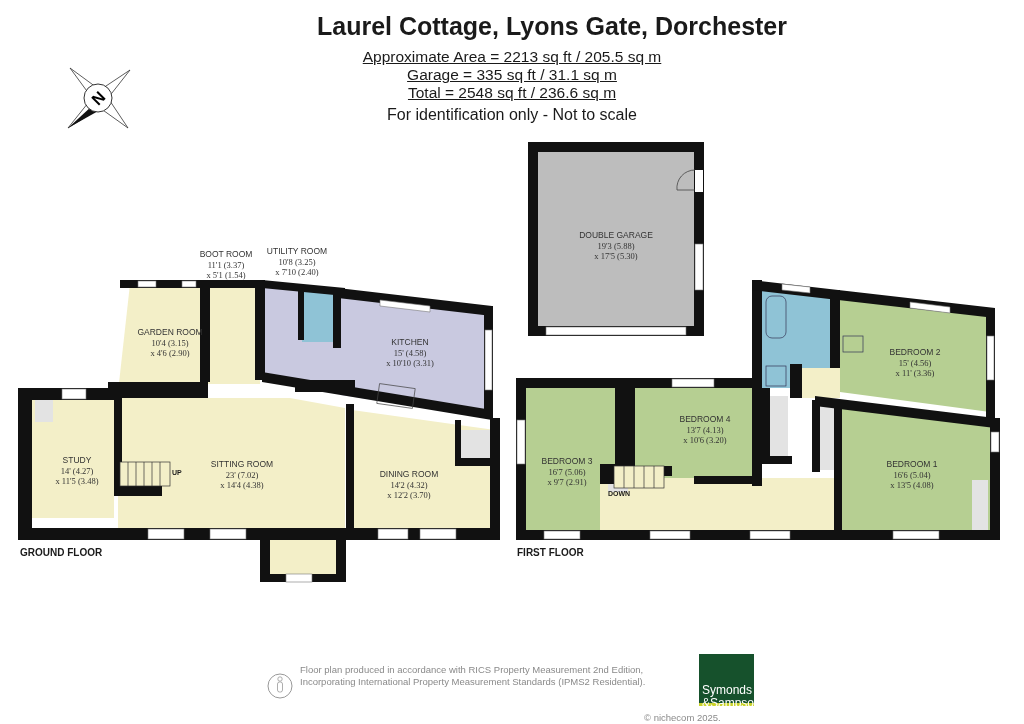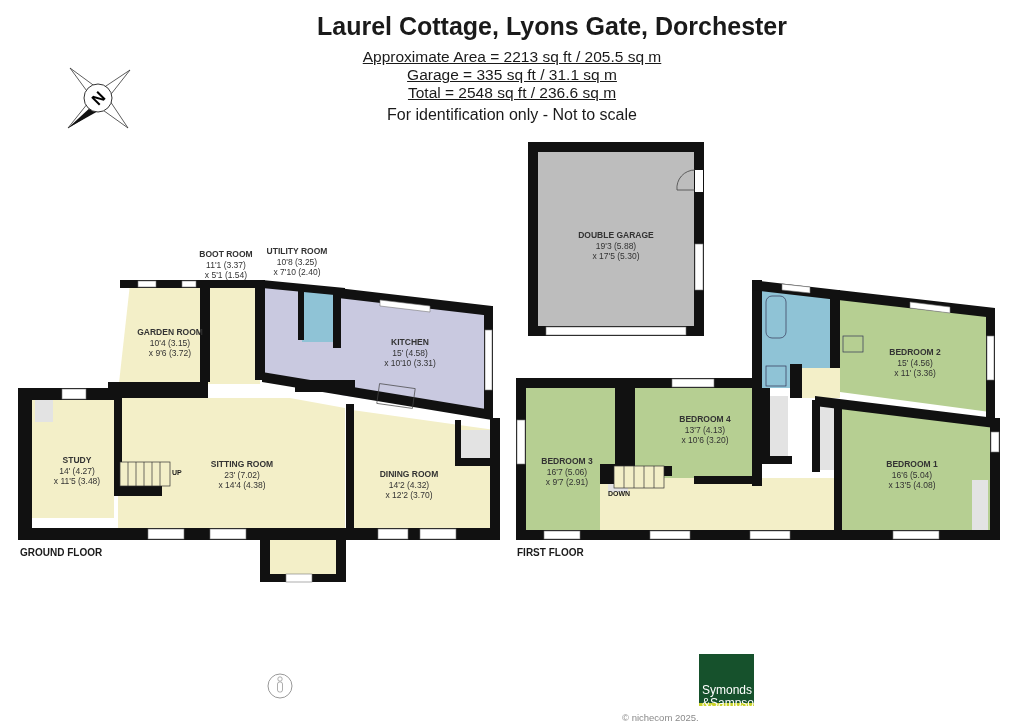--- a/index.html
+++ b/index.html
@@ -2,24 +2,24 @@
 <html><head>
 <meta charset="utf-8">
 <style>
   html,body{margin:0;padding:0;background:#ffffff;}
   body{width:1024px;height:724px;position:relative;overflow:hidden;font-family:"Liberation Sans",sans-serif;color:#1a1a1a;}
   .title{position:absolute;left:4px;top:12px;width:1024px;text-align:center;font-weight:bold;font-size:25px;padding-left:36px;}
   .area{position:absolute;left:0;width:1024px;text-align:center;font-size:15.5px;text-decoration:underline;}
   .note{position:absolute;left:0;top:106px;width:1024px;text-align:center;font-size:16px;}
   .floor-label{position:absolute;font-weight:bold;font-size:10px;}
   .room-label{position:absolute;text-align:center;font-size:8.5px;line-height:10.5px;color:#333;transform:translateX(-50%);white-space:nowrap;}
-  .room-label .nm{font-weight:bold;display:block;}
-  .room-label .dm{display:block;}
+  .room-label .nm{font-weight:normal;display:block;}
+  .room-label .dm{display:block;font-family:Liberation Serif, serif;}
   .footer{position:absolute;left:300px;top:664px;font-size:9.5px;line-height:12px;color:#8a8a8a;}
-  .copy{position:absolute;left:622px;top:676px;font-size:9.5px;color:#8a8a8a;margin-top:36px;}
+  .copy{position:absolute;left:644px;top:676px;font-size:9.5px;color:#8a8a8a;margin-top:36px;}
   .logo{position:absolute;left:699px;top:654px;width:55px;height:52px;background:#16512c;border-bottom:3px solid #c9d22a;color:#fff;font-size:12px;line-height:13px;padding:30px 0 0 3px;box-sizing:border-box;}
   .logo span{display:block;}
   svg{position:absolute;left:0;top:0;}
 </style>
 </head>
 <body>
 
 <div class="title">Laurel Cottage, Lyons Gate, Dorchester</div>
 <div class="area" style="top:48px">Approximate Area = 2213 sq ft / 205.5 sq m</div>
 <div class="area" style="top:66px">Garage = 335 sq ft / 31.1 sq m</div>
@@ -195,21 +195,21 @@
     <span class="dm">x 5'1 (1.54)</span>
 </div>
 <div class="room-label" style="left:297px;top:246px">
   <span class="nm">UTILITY ROOM</span>
     <span class="dm">10'8 (3.25)</span>
     <span class="dm">x 7'10 (2.40)</span>
 </div>
 <div class="room-label" style="left:170px;top:327px">
   <span class="nm">GARDEN ROOM</span>
     <span class="dm">10'4 (3.15)</span>
-    <span class="dm">x 9'6 (3.72)</span>
+    <span class="dm">x 4'6 (2.90)</span>
 </div>
 <div class="room-label" style="left:410px;top:337px">
   <span class="nm">KITCHEN</span>
     <span class="dm">15' (4.58)</span>
     <span class="dm">x 10'10 (3.31)</span>
 </div>
 <div class="room-label" style="left:77px;top:455px">
   <span class="nm">STUDY</span>
     <span class="dm">14' (4.27)</span>
     <span class="dm">x 11'5 (3.48)</span>
@@ -246,18 +246,20 @@
     <span class="dm">16'7 (5.06)</span>
     <span class="dm">x 9'7 (2.91)</span>
 </div>
 <div class="room-label" style="left:912px;top:459px">
   <span class="nm">BEDROOM 1</span>
     <span class="dm">16'6 (5.04)</span>
     <span class="dm">x 13'5 (4.08)</span>
 </div>
 
 <div class="footer">
+  <div>Floor plan produced in accordance with RICS Property Measurement 2nd Edition,</div>
+  <div>Incorporating International Property Measurement Standards (IPMS2 Residential).</div>
 </div>
 <div class="copy">© nichecom 2025.</div>
 <div class="logo">
   <span>Symonds</span>
   <span>&amp;Sampson</span>
 </div>
 
 </body></html>

